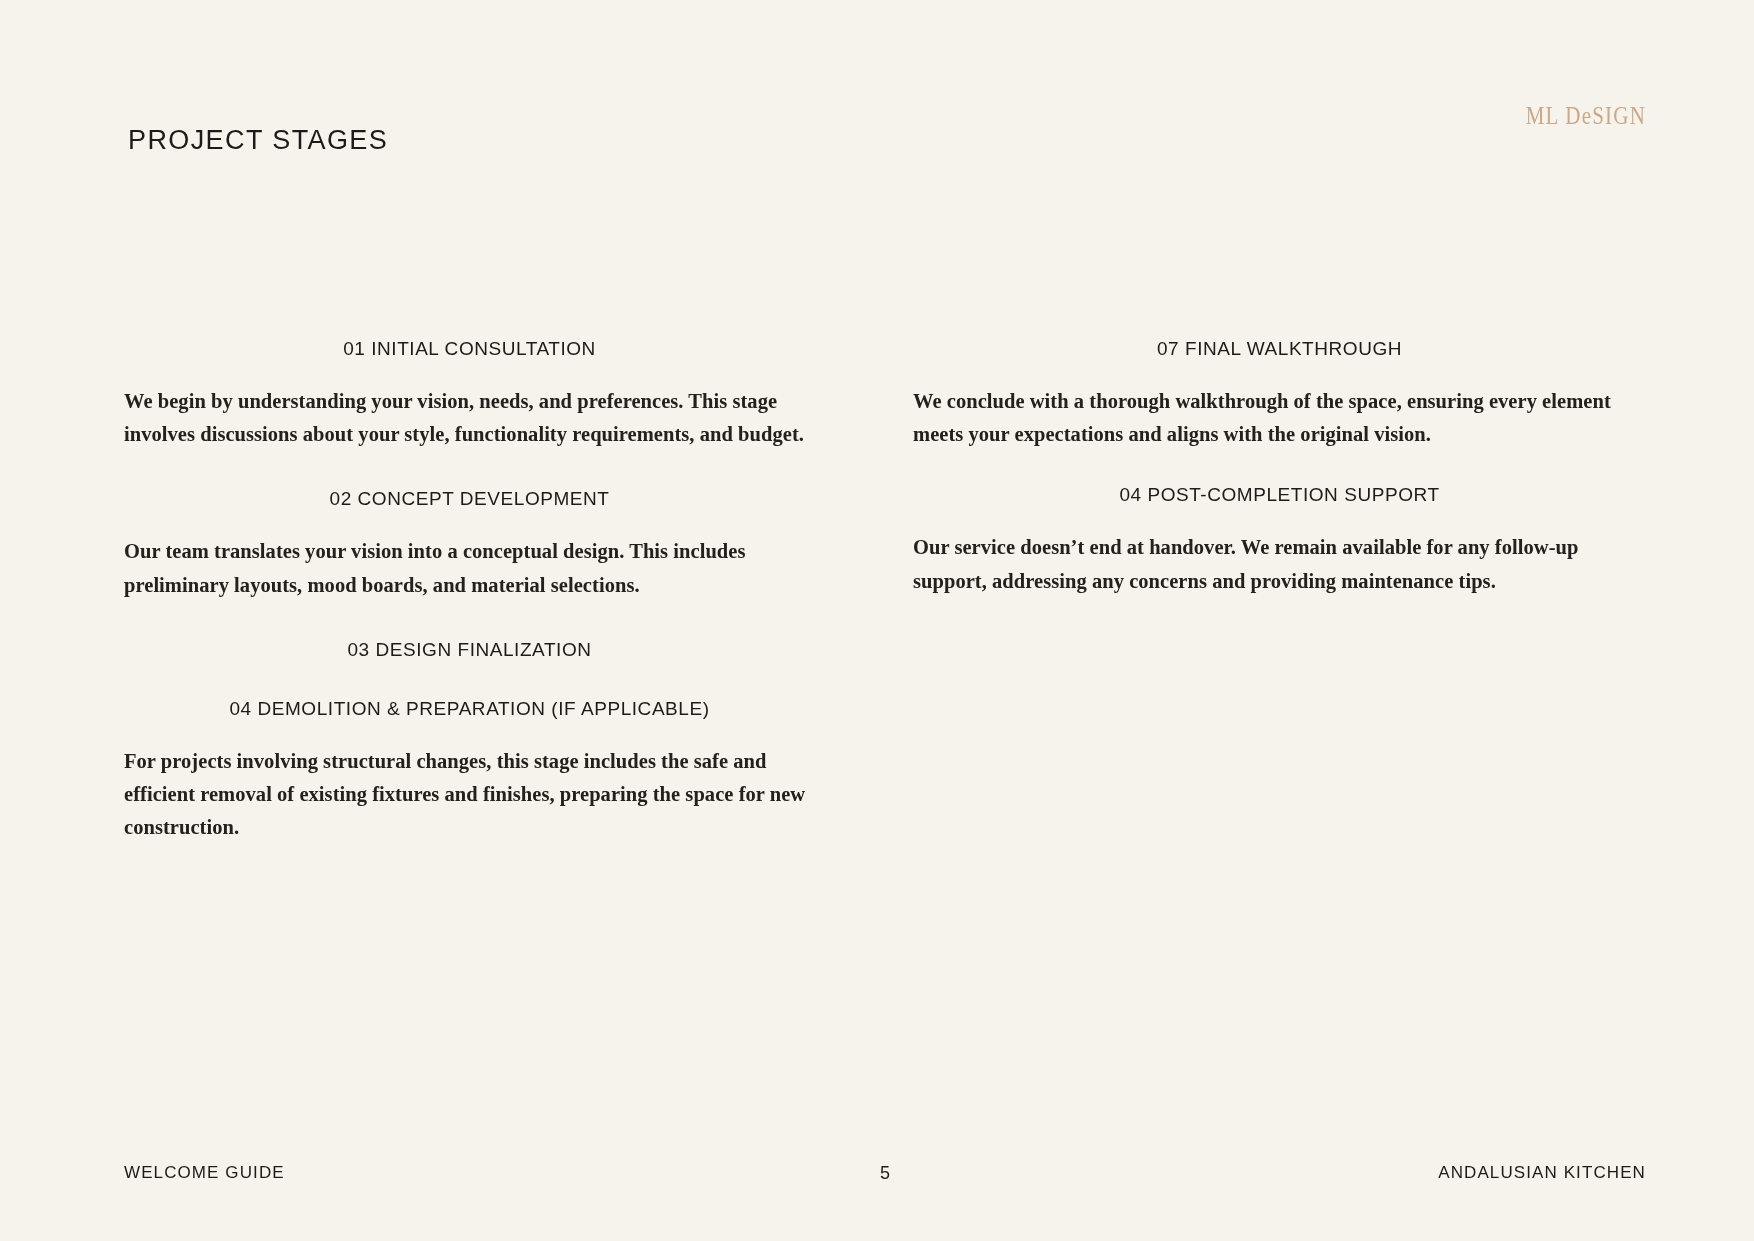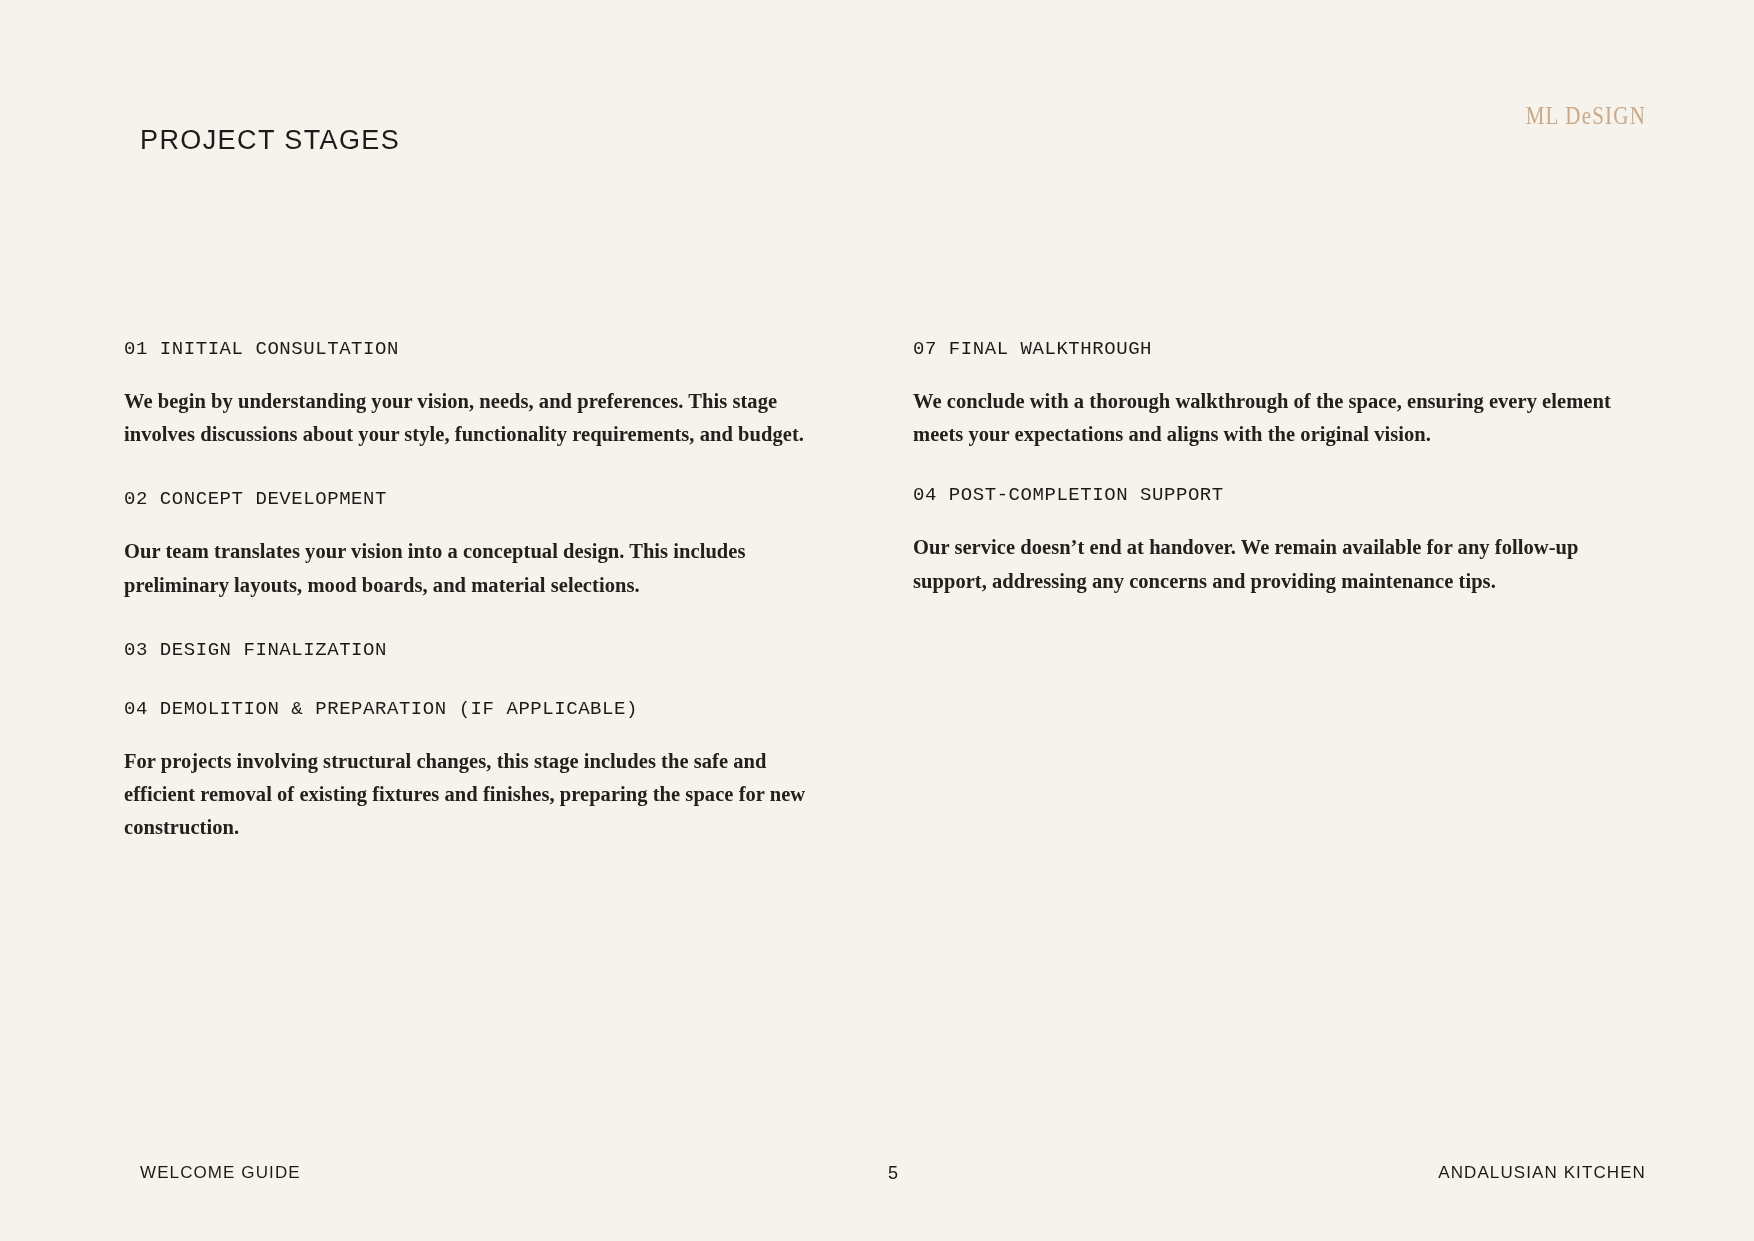--- a/index.html
+++ b/index.html
@@ -19,21 +19,21 @@
   .page {
     position: relative;
     width: 1754px;
     height: 1241px;
     background: #f6f3ec;
   }
 
   
   .page-title {
     position: absolute;
-    left: 140px;
+    left: 128px;
     top: 125px;
     font-family: "Liberation Sans", sans-serif;
     font-size: 27px;
     font-weight: 400;
     letter-spacing: 1.4px;
     color: #1d1b19;
     white-space: nowrap;
   }
 
   .brand-logo {
@@ -63,47 +63,48 @@
   .column {
     width: 761px;
   }
   .column.col-left  { padding-right: 70px; }
   .column.col-right { padding-left: 28px; }
 
   .stage { margin-bottom: 34px; }
   .stage:last-child { margin-bottom: 0; }
 
   .stage-heading {
-    font-family: Liberation Mono, monospace;
+    font-family: Liberation Sans, sans-serif;
     font-size: 19px;
     font-weight: 400;
     letter-spacing: 0.55px;
     color: #1d1b19;
     white-space: nowrap;
     margin-bottom: 25px;
+    text-align: center;
   }
 
   .stage-body {
     font-family: "Liberation Serif", serif;
     font-size: 20.5px;
     font-weight: 700;
     line-height: 1.62;
     color: #23201d;
     letter-spacing: 0.05px;
     max-width: 730px;
   }
 
   
   .col-left  .stage { margin-bottom: 37px; }
   .col-right .stage { margin-bottom: 33px; }
 
   
   .footer {
     position: absolute;
-    left: 140px;
+    left: 124px;
     right: 108px;
     top: 1163px;
     height: 24px;
   }
 
   .footer-text {
     position: absolute;
     top: 0;
     font-family: "Liberation Sans", sans-serif;
     font-size: 17px;

